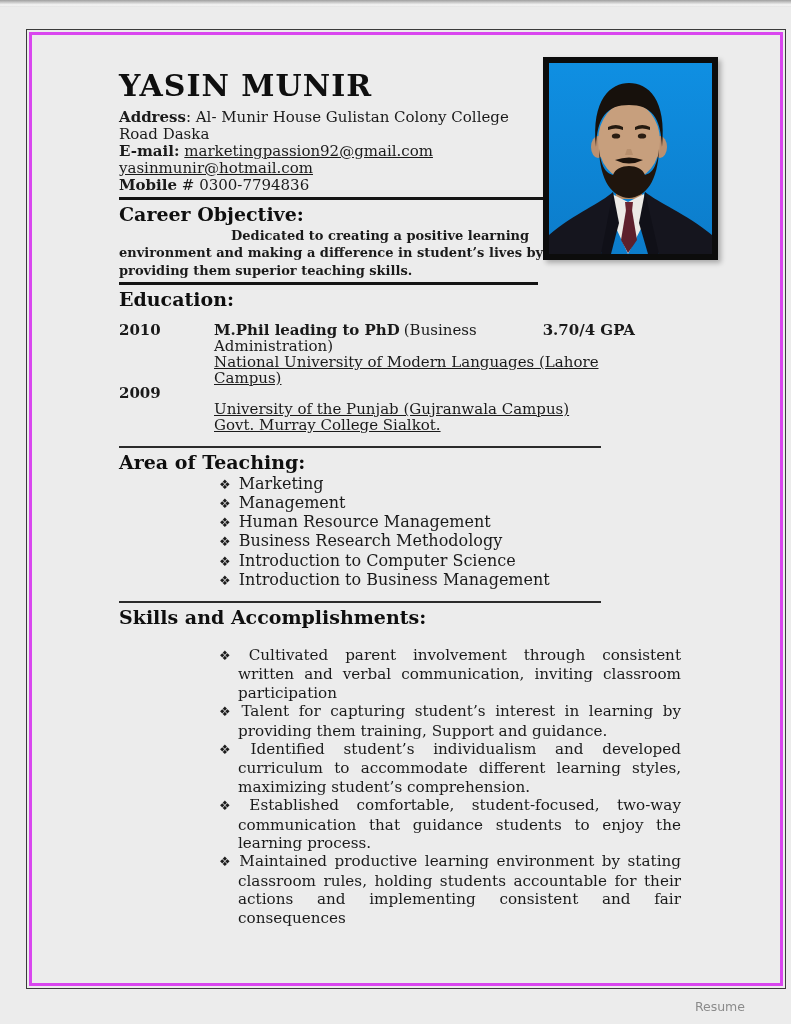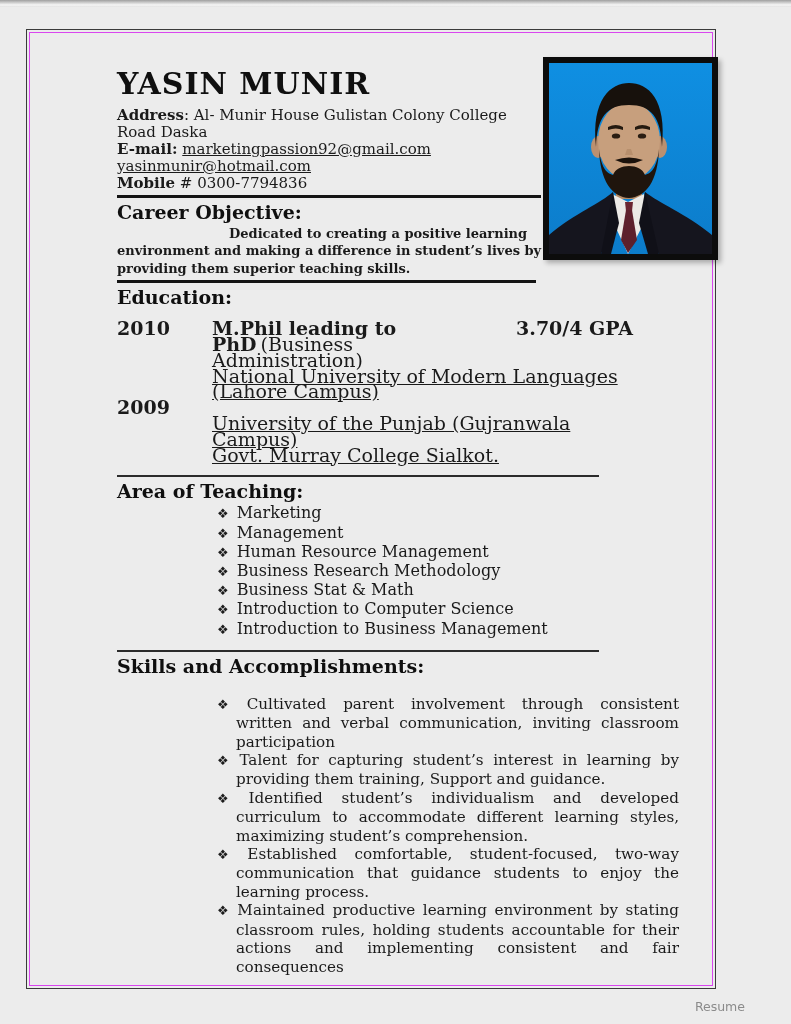--- a/index.html
+++ b/index.html
@@ -6,39 +6,39 @@
   html,body { width:791px; }
   body {
     width:791px; height:1024px; position:relative;
     background:#ececec;
     font-family:"DejaVu Serif","Liberation Serif",serif;
     color:#1a1a1a; overflow:hidden;
   }
   .top-band { position:absolute; top:0; left:0; right:0; height:7px;
     background:linear-gradient(#9f9f9f,#f6f6f6 70%,#e2e2e2); }
   .frame {
-    position:absolute; left:29px; top:32px; width:684px; height:954px;
-    border:1px solid #d946ef; outline:1px solid #3a3a3a; outline-offset:2px;
+    position:absolute; left:29px; top:32px; width:754px; height:954px;
+    border:3px solid #d946ef; outline:1px solid #3a3a3a; outline-offset:2px;
     background:transparent; overflow:hidden;
   }
   .content { padding:34px 0 0 87px; }
   h1 { font-size:30px; line-height:34px; letter-spacing:1px; font-weight:bold;
        color:#0f0f0f; margin-bottom:6px; }
   .contact { width:432px; font-size:15px; line-height:17px; }
   .contact p { margin:0; }
   .contact b { font-weight:bold; }
   .contact a { color:#1a1a1a; text-decoration:underline; cursor:pointer; }
   .hr { background:#141414; }
   .hr-thick { height:3px; }
   .hr-thin { height:2px; background:#2b2b2b; }
   .w424 { width:424px; } .w419 { width:419px; } .w482 { width:482px; }
   h2 { font-size:19px; line-height:21px; font-weight:bold; color:#0f0f0f; margin:4px 0 2px; }
   .objective { width:428px; font-size:13px; line-height:17.4px; text-indent:112px; margin-bottom:3px;font-weight:bold; }
   .hr1 { margin-top:3px; } .hr2 { margin-top:3px; }
-  .edu { margin-top:13px; width:516px; font-size:19px; line-height:15.8px; margin-bottom:12px; }
+  .edu { margin-top:13px; width:516px; font-size:15px; line-height:15.8px; margin-bottom:12px; }
   .edu-row { display:flex; }
   .edu-year { width:95px; flex:0 0 95px; font-weight:bold; }
   .edu-degree { flex:1; }
   .edu-degree b { font-weight:bold; }
   .edu-field { margin-left:4px; }
   .edu-gpa { font-weight:bold; white-space:nowrap; margin-left:8px; }
   .edu-inst { margin-left:95px;text-decoration:underline; }
   .hr3 { margin-top:12px; } .hr4 { margin-top:11px; }
   ul { list-style:none; }
   .t-list { margin:2px 0 0 100px; font-size:16px; line-height:18.2px; margin-bottom:11px; }
@@ -111,21 +111,20 @@
     </div>
 
     <div class="hr hr-thin w482 hr3"></div>
 
     <h2>Area of Teaching:</h2>
     <ul class="t-list">
       <li class="t-item"><span class="bullet">❖</span><span>Marketing</span></li>
       <li class="t-item"><span class="bullet">❖</span><span>Management</span></li>
       <li class="t-item"><span class="bullet">❖</span><span>Human Resource Management</span></li>
       <li class="t-item"><span class="bullet">❖</span><span>Business Research Methodology</span></li>
-      <li class="t-item"><span class="bullet">❖</span><span>Business Stat &amp; Math</span></li>
       <li class="t-item"><span class="bullet">❖</span><span>Introduction to Computer Science</span></li>
       <li class="t-item"><span class="bullet">❖</span><span>Introduction to Business Management</span></li>
     </ul>
 
     <div class="hr hr-thin w482 hr4"></div>
 
     <h2>Skills and Accomplishments:</h2>
     <ul class="s-list">
       <li class="s-item"><span class="bullet">❖</span><span>Cultivated parent involvement through consistent written and verbal communication, inviting classroom participation</span></li>
       <li class="s-item"><span class="bullet">❖</span><span>Talent for capturing student’s interest in learning by providing them training, Support and guidance.</span></li>

